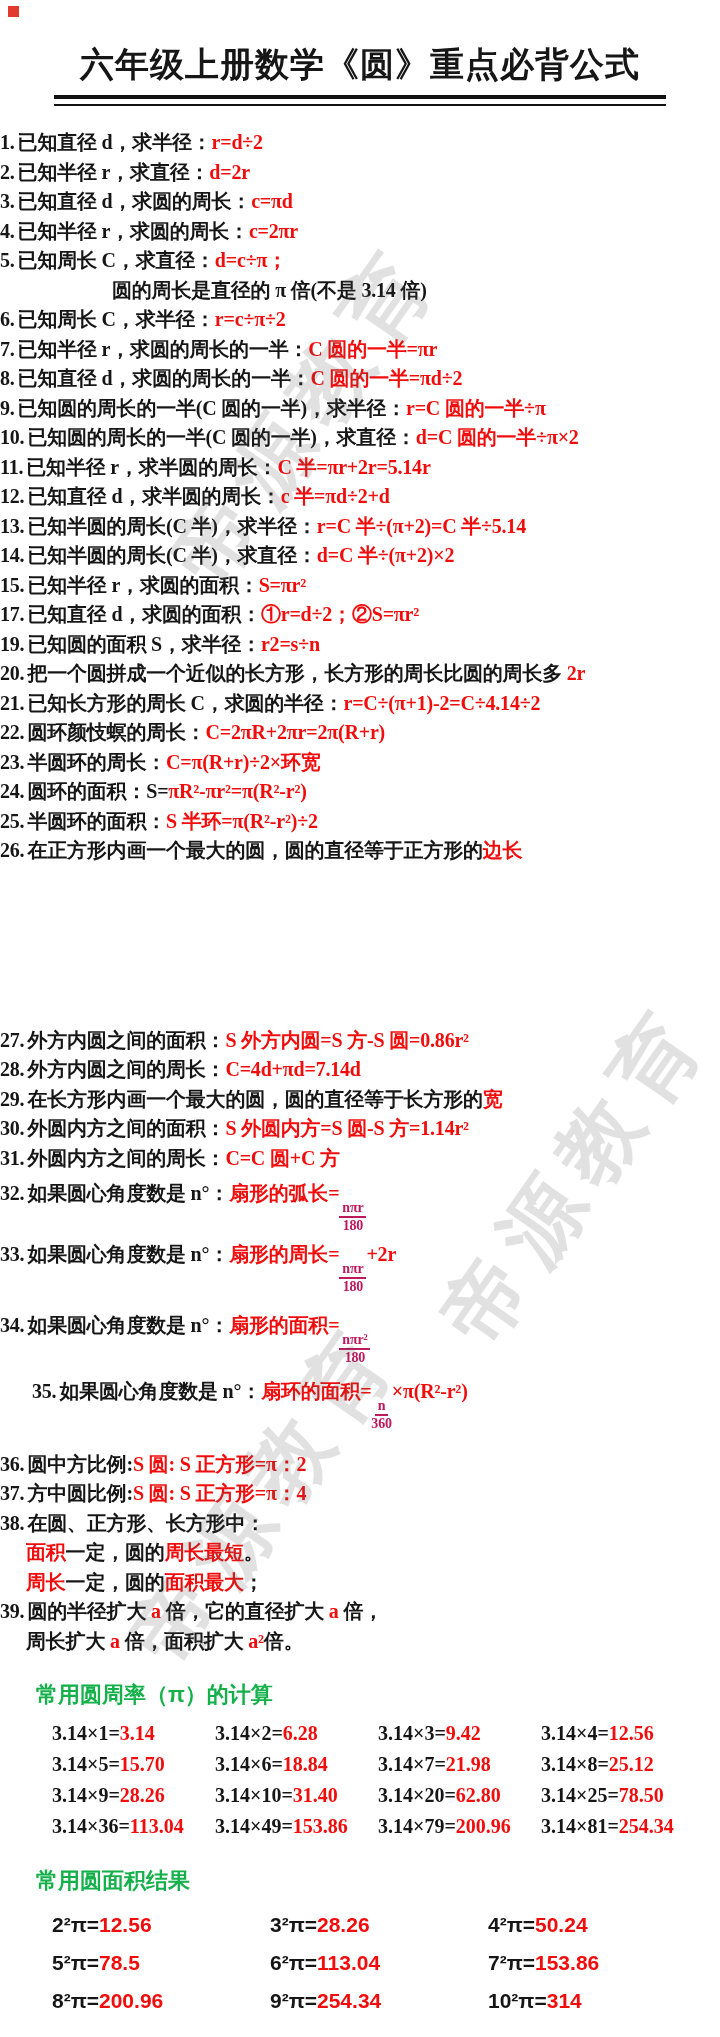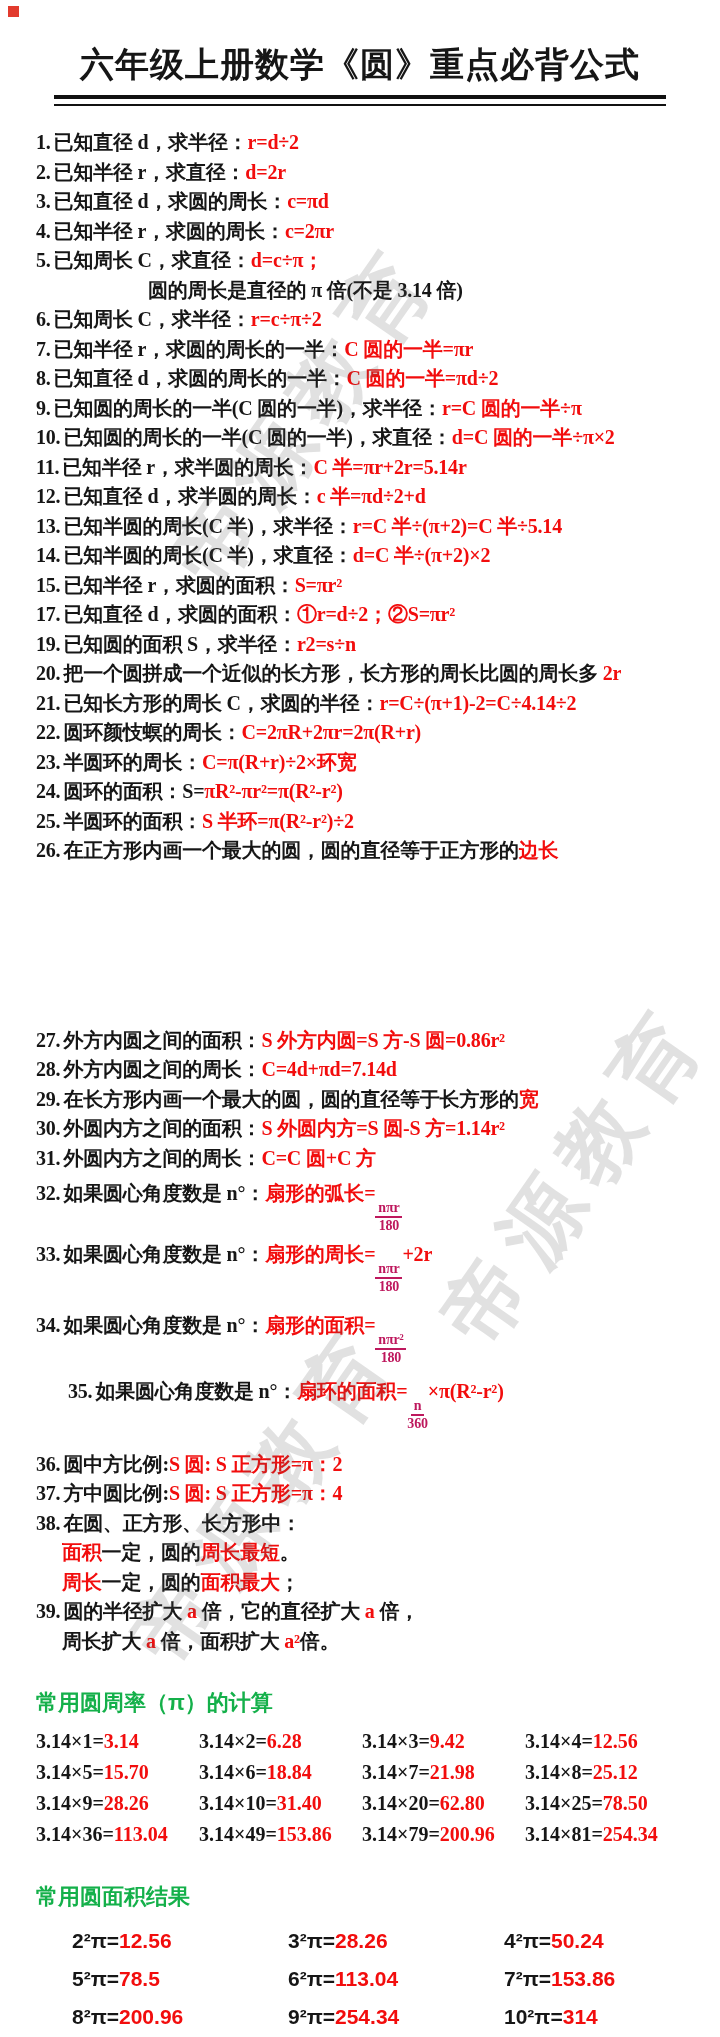--- a/index.html
+++ b/index.html
@@ -4,39 +4,39 @@
 <style>
   html,body{margin:0;padding:0;background:#fff;}
   #page{position:relative;width:720px;height:2037px;background:#fff;overflow:hidden;
         font-family:"Liberation Serif","DejaVu Serif",serif;color:#161616;}
   .corner{position:absolute;left:8px;top:6px;width:11px;height:11px;background:#e23b2e;}
   .wm{position:absolute;font-family:"Liberation Sans","DejaVu Sans",sans-serif;font-weight:bold;
       color:rgba(90,90,90,0.18);font-size:82px;letter-spacing:16px;white-space:nowrap;
       transform:rotate(-55deg);pointer-events:none;}
   .title{margin:42px 28px 0;text-align:center;font-size:34px;font-weight:bold;letter-spacing:1px;}
   .rule{width:612px;margin:7px auto 0;height:5px;border-top:4px solid #111;border-bottom:2px solid #111;}
-  .list{margin-top:22px;padding-left:36px;font-size:20px;font-weight:bold;letter-spacing:-0.2px;}
+  .list{margin-top:22px;font-size:20px;font-weight:bold;letter-spacing:-0.2px;}
   .item{line-height:29.5px;white-space:nowrap;}
   .fracline{line-height:40px;}
   .num{margin-right:3px;}
   .c-k{color:#161616;}
   .c-r{color:#f20d0d;}
   .frac{display:inline-flex;flex-direction:column;align-items:center;vertical-align:-12px;
         font-size:14px;line-height:1.15;color:#be185d;font-weight:bold;}
   .fnum{border-bottom:2px solid currentColor;padding:0 3px;}
   .gap{height:160px;}
-  .ghead{margin-top:32px;padding-left:36px;font-family:"Liberation Sans","DejaVu Sans",sans-serif;
+  .ghead{margin-top:24px;padding-left:36px;font-family:"Liberation Sans","DejaVu Sans",sans-serif;
          font-weight:bold;font-size:22px;color:#14b04a;}
-  .ptable{margin-top:8px;padding-left:36px;font-size:20px;font-weight:bold;}
+  .ptable{margin-top:8px;padding-left:52px;font-size:20px;font-weight:bold;}
   .prow{display:flex;line-height:31px;}
   .pcell{width:163px;white-space:nowrap;}
   .prow .pcell:last-child{width:auto;}
   .atable{margin-top:10px;padding-left:52px;font-family:"Liberation Sans","DejaVu Sans",sans-serif;
           font-size:21px;font-weight:bold;}
-  .arow{display:flex;line-height:38px;margin-left:20px;}
+  .arow{display:flex;line-height:38px;}
   .acell{width:218px;white-space:nowrap;}
 </style>
 </head>
 <body>
 
 <div id="page">
   <div class="corner"></div>
 
   <div class="wm" style="left:110px;top:360px;">帝源教育</div>
   <div class="wm" style="left:380px;top:1120px;">帝源教育</div>

